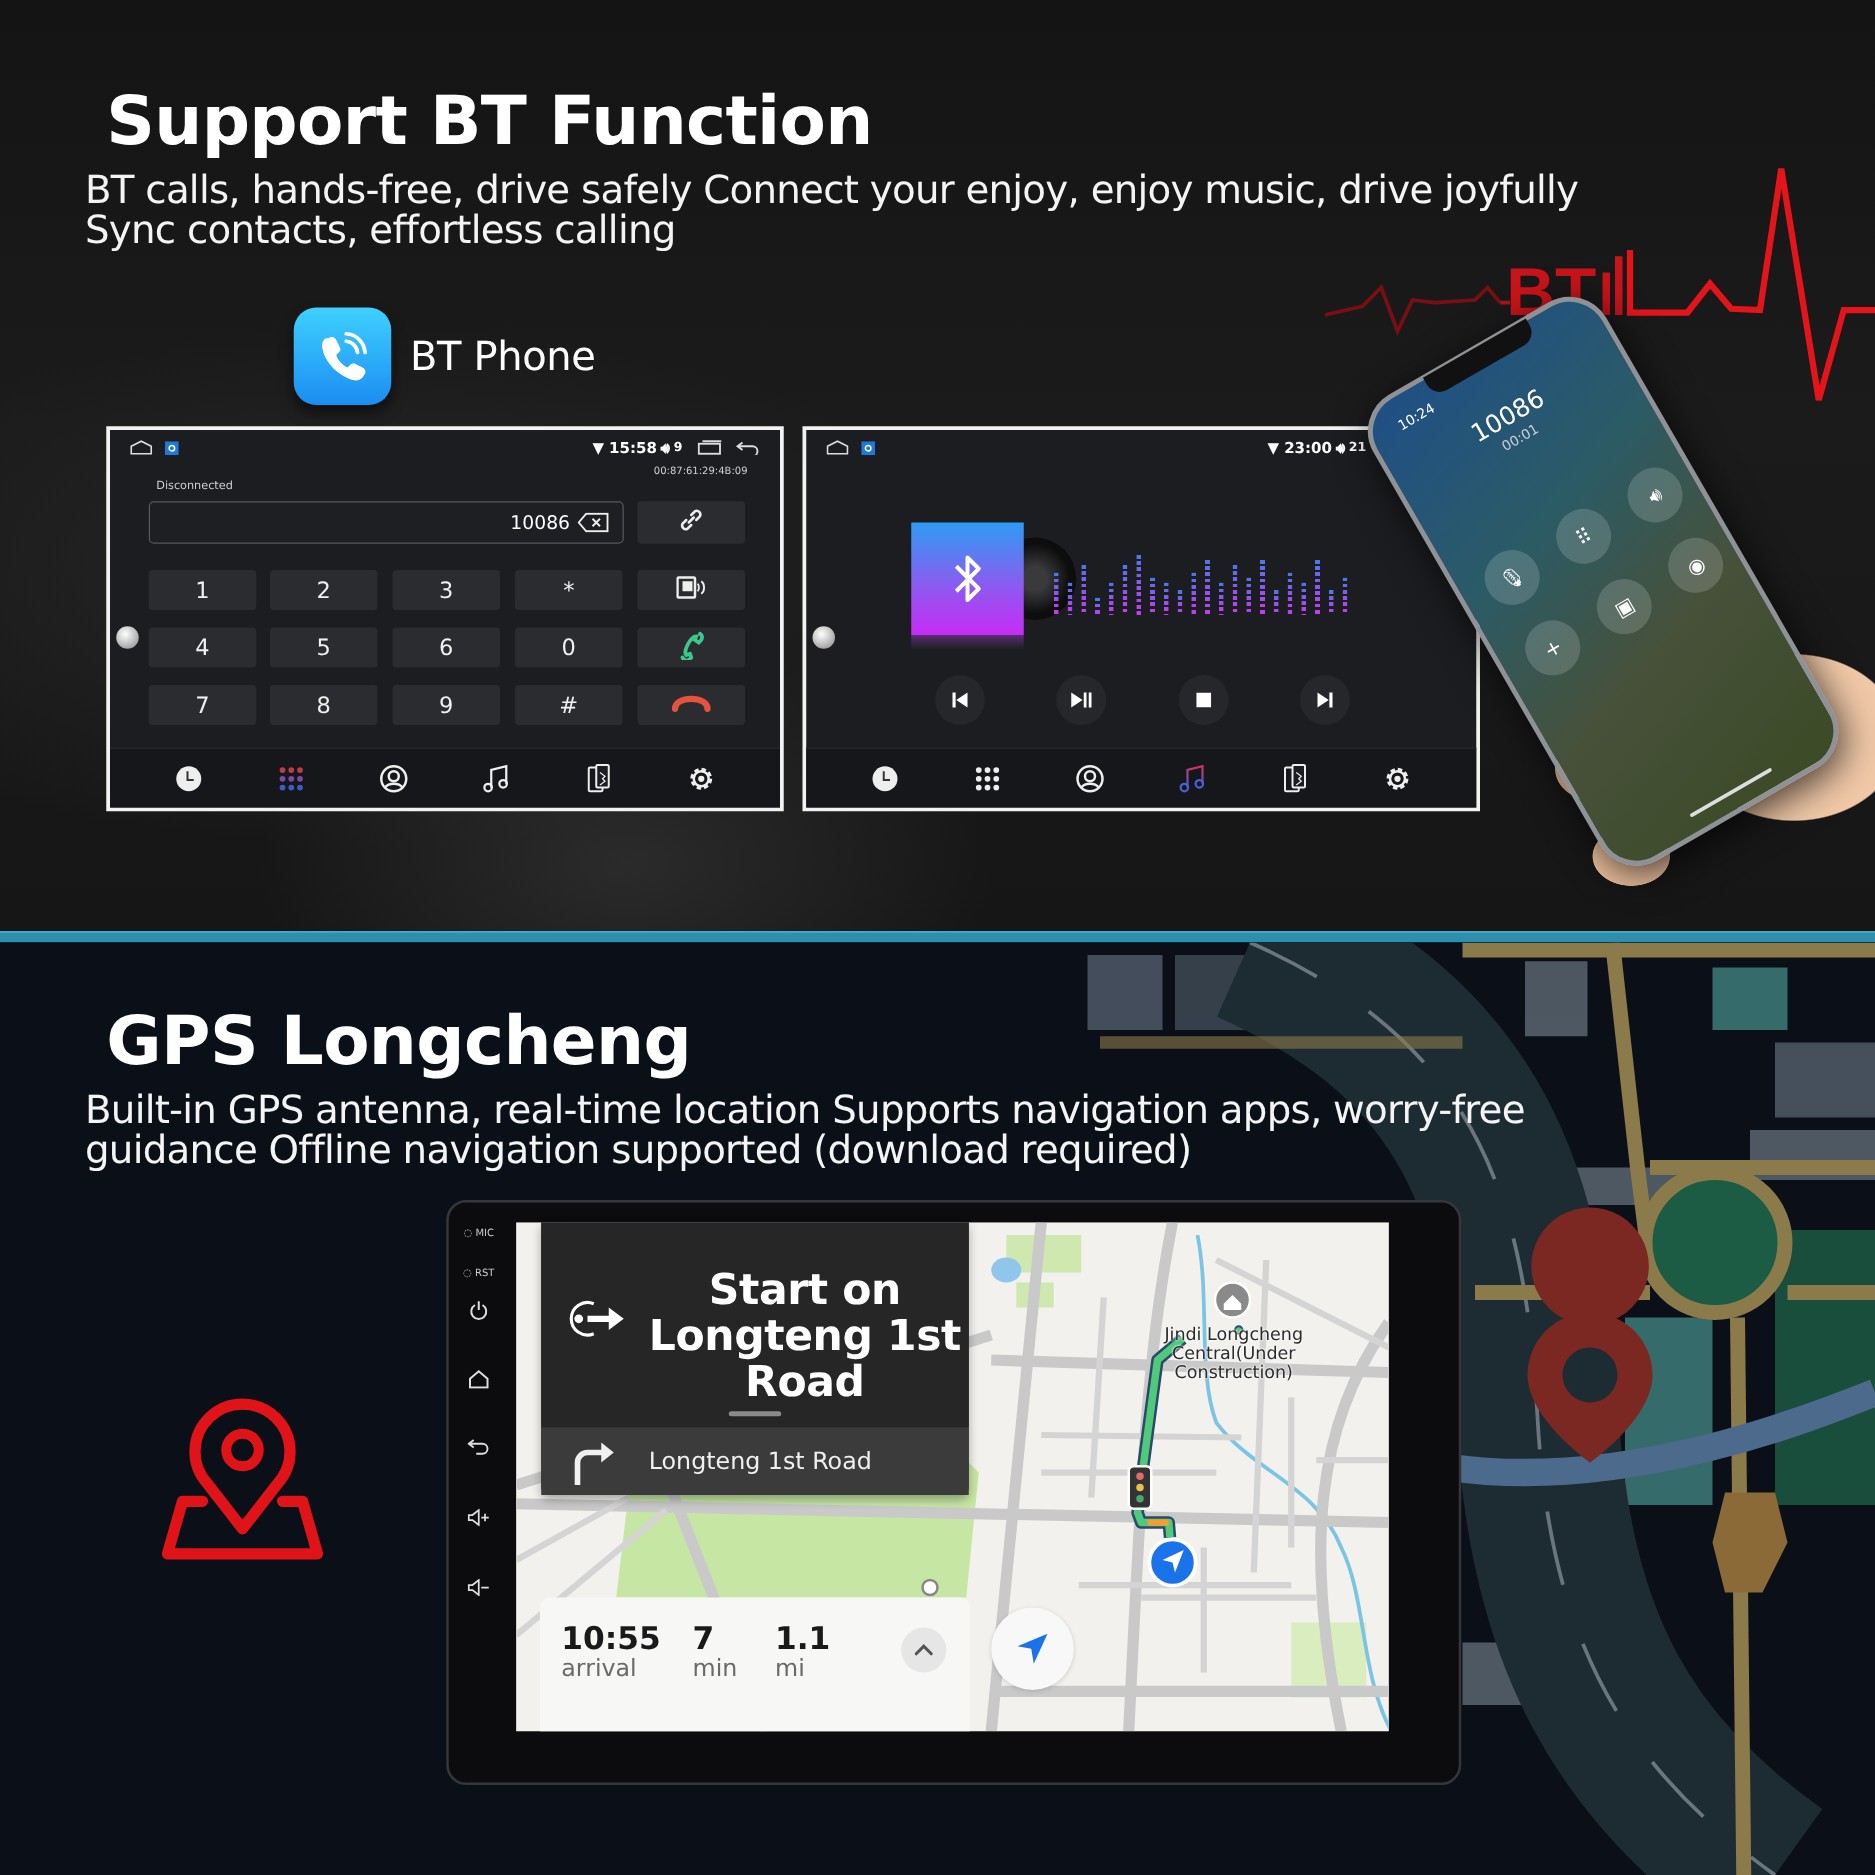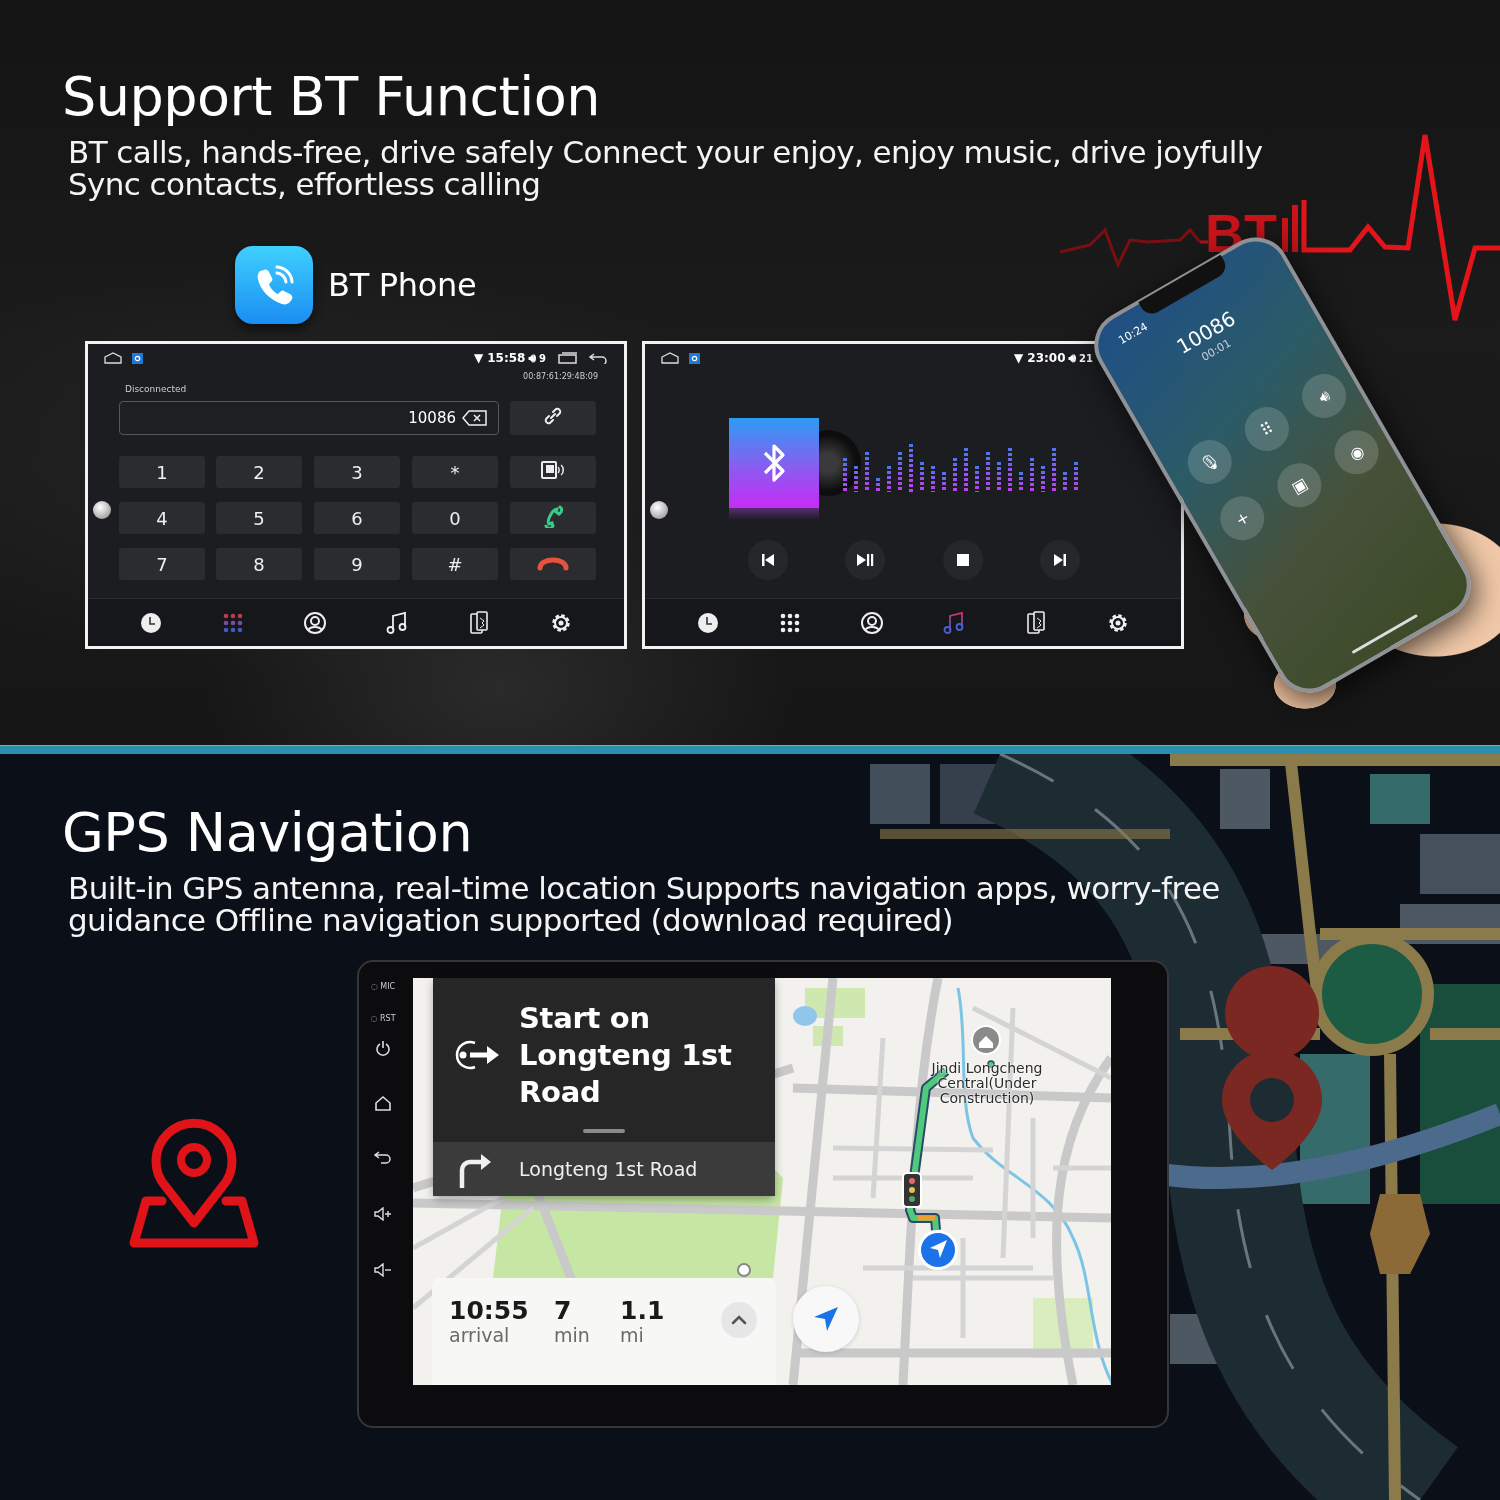--- a/index.html
+++ b/index.html
@@ -6,21 +6,21 @@
   html, body { width: 1500px; height: 1500px; overflow: hidden; background: #0b0d12; }
   body { font-family: "DejaVu Sans", "Liberation Sans", sans-serif; color: #fff; position: relative; }
 
   
   .top { position: absolute; left: 0; top: 0; width: 1500px; height: 745px;
     background:
       radial-gradient(ellipse 420px 260px at 500px 690px, rgba(80,80,80,.35), transparent 70%),
       radial-gradient(ellipse 700px 300px at 300px 470px, rgba(60,60,60,.35), transparent 70%),
       linear-gradient(180deg, #141414 0%, #1b1b1c 45%, #161616 100%);
     overflow: hidden; }
-  .h1 { position: absolute; left: 62px; font-weight: normal; font-size: 54px; letter-spacing: -0.5px; line-height: 1; }
+  .h1 { position: absolute; left: 85px; font-weight: bold; font-size: 54px; letter-spacing: -0.5px; line-height: 1; }
   .sub { position: absolute; left: 68px; font-size: 31px; line-height: 32px; letter-spacing: -0.6px; color: #f4f4f4; }
 
   .appbadge { position: absolute; display: flex; align-items: center; }
   .appicon { width: 78px; height: 78px; border-radius: 18px; display: flex; align-items: center; justify-content: center; box-shadow: 0 6px 10px rgba(0,0,0,.5); }
   .appicon.blue { background: linear-gradient(180deg, #3fd0ff 0%, #1a8df2 100%); }
   .appicon.yellow { background: linear-gradient(180deg, #ffe23a 0%, #ff9b10 100%); }
   .applabel { margin-left: 15px; font-size: 32px; color: #fff; letter-spacing: -0.3px; }
 
   
   .hu { position: absolute; width: 542px; height: 308px; border: 3px solid #f2f2f2; background: #1c1d20; }
@@ -65,21 +65,21 @@
   
   .bottom { position: absolute; left: 0; top: 754px; width: 1500px; height: 746px; background: #0a0f18; overflow: hidden; }
   .mapbg { position: absolute; left: 0; top: 0; width: 1500px; height: 746px; }
 
   .unit { position: absolute; left: 357px; top: 960px; width: 812px; height: 468px; border-radius: 16px; background: #0c0c0e; border: 2px solid #34363a; }
   .unit-side { position: absolute; left: 360px; top: 978px; width: 50px; height: 410px; display: flex; flex-direction: column; align-items: center; font-size: 8px; color: #ccc; }
   .unit-side .si { position: absolute; left: 0; width: 46px; display: flex; justify-content: center; align-items: center; }
   .navscreen { position: absolute; left: 413px; top: 978px; width: 698px; height: 407px; background: #f2f1ee; overflow: hidden; }
   .turncard { position: absolute; left: 433px; top: 978px; width: 342px; height: 218px; background: #2b2b2c; border-radius: 0 0 6px 6px; box-shadow: 0 4px 8px rgba(0,0,0,.3); }
   .turncard .top-part { position: absolute; left: 0; top: 0; width: 342px; height: 164px; background: #262627; }
-  .turncard .main { position: absolute; left: 86px; top: 22px; font-size: 29px; font-weight: bold; line-height: 37px; letter-spacing: -0.3px; }
+  .turncard .main { position: absolute; left: 86px; top: 36px; font-size: 34px; font-weight: bold; line-height: 37px; letter-spacing: -0.3px; text-align: center; }
   .turncard .grab { position: absolute; left: 150px; top: 151px; width: 42px; height: 4px; border-radius: 2px; background: #8a8a8a; }
   .turncard .next { position: absolute; left: 0; top: 164px; width: 342px; height: 54px; background: #3b3b3c; }
   .turncard .nexttxt { position: absolute; left: 86px; top: 16px; font-size: 19px; color: #f0f0f0; }
   .etacard { position: absolute; left: 432px; top: 1278px; width: 344px; height: 107px; background: #f7f7f5; border-radius: 8px 8px 0 0; }
   .eta-v { position: absolute; top: 18px; font-size: 25px; font-weight: bold; color: #1a1a1a; }
   .eta-l { position: absolute; top: 46px; font-size: 19px; color: #6a6a6a; }
   .chev { position: absolute; left: 289px; top: 24px; width: 36px; height: 36px; border-radius: 50%; background: #e6e6e6; display: flex; align-items: center; justify-content: center; }
   .poi-lbl { position: absolute; left: 922px; top: 1061px; width: 130px; text-align: center; font-size: 14px; line-height: 15px; color: #2a2a2a; text-shadow: 0 0 2px #fff, 0 0 2px #fff; }
   .gps-icon-big { position: absolute; left: 128px; top: 1115px; }
 </style>
@@ -446,21 +446,21 @@
     <path d="M1180 280 L1320 280" stroke="#8b7a4a" stroke-width="12"></path>
     <path d="M1430 280 L1500 280" stroke="#8b7a4a" stroke-width="12"></path>
     <path d="M1160 420 C1300 440 1450 380 1500 360" stroke="#4c6a8c" stroke-width="22" fill="none"></path>
     <path d="M1380 440 L1420 440 L1430 480 L1410 520 L1380 520 L1370 480 Z" fill="#8b6a38"></path>
     <path d="M1272 306 a47 47 0 1 1 0.1 0 M1272 410 L1245 366 L1300 366 Z" fill="#7b2823"></path>
     <path d="M1222 346 a50 50 0 0 1 100 0 c0 35 -50 70 -50 70 c0 0 -50 -35 -50 -70z" fill="#7b2823"></path>
     <circle cx="1272" cy="346" r="22" fill="#1d2c33"></circle>
     <path d="M880 80 L1170 80" stroke="#8b7a4a" stroke-width="10" opacity="0.6"></path>
   </svg>
 
-  <div class="h1" style="top:52px">GPS Navigation</div>
+  <div class="h1" style="top:52px">GPS Longcheng</div>
   <div class="sub" style="top:150px">guidance  Offline navigation supported (download required)</div>
   <div class="sub" style="top:118px">Built-in GPS antenna, real-time location Supports navigation apps, worry-free</div>
 </div>
 
 <svg class="gps-icon-big" width="132" height="140" viewBox="0 0 132 140">
   <path d="M66 108 L38 72 A38 38 0 1 1 94 72 Z" fill="none" stroke="#e01418" stroke-width="9" stroke-linejoin="round"></path>
   <circle cx="66" cy="45" r="13" fill="none" stroke="#e01418" stroke-width="8"></circle>
   <path d="M34 86 H18 L6 128 H126 L114 86 H98" fill="none" stroke="#e01418" stroke-width="9" stroke-linejoin="round" stroke-linecap="round"></path>
 </svg>
 

